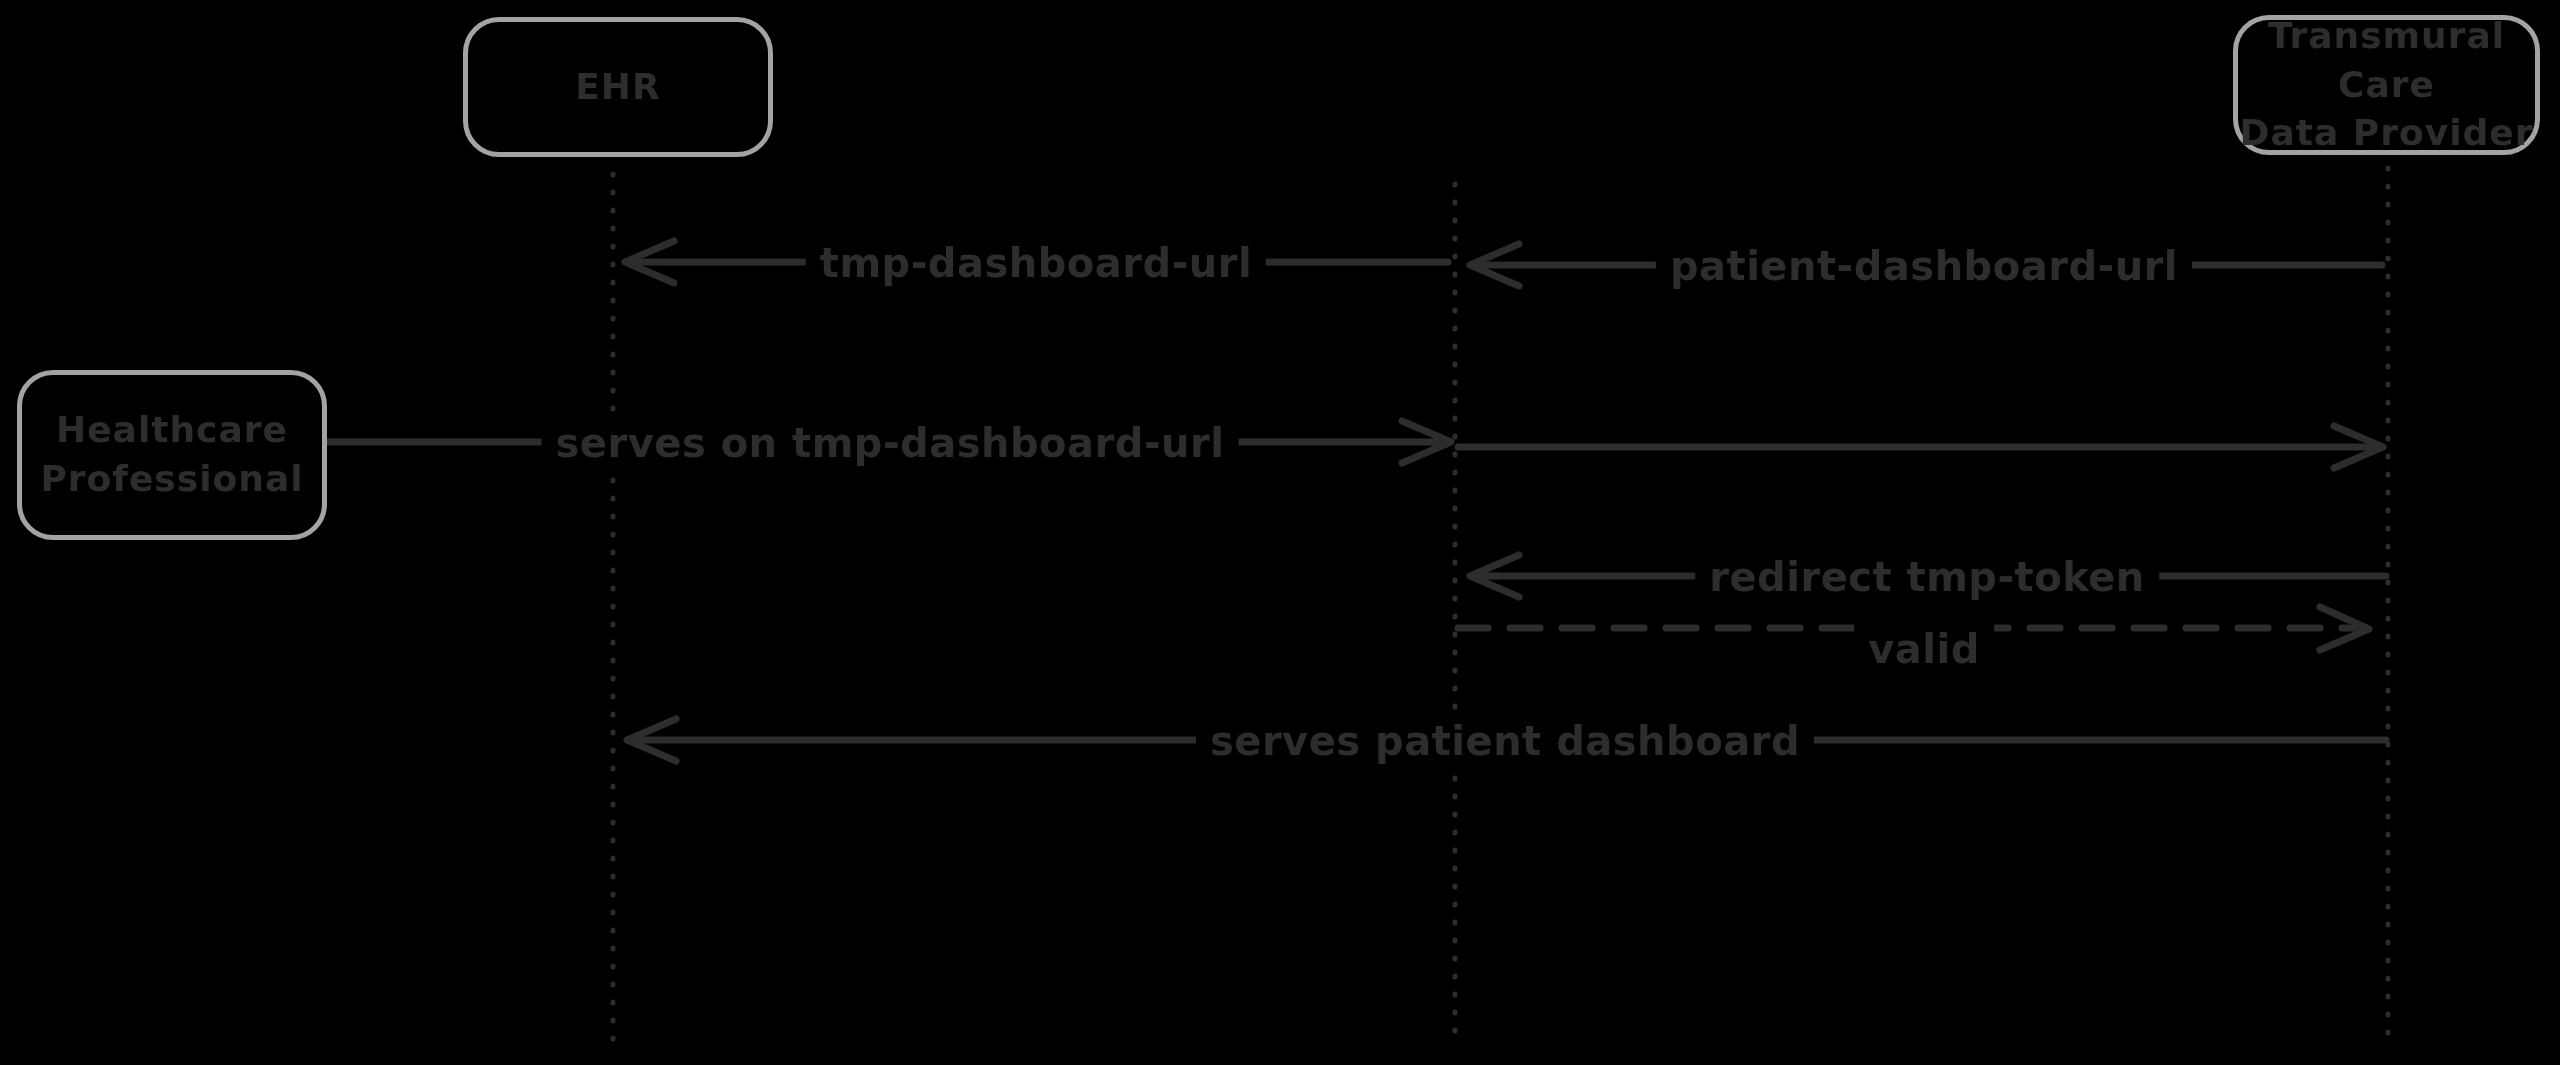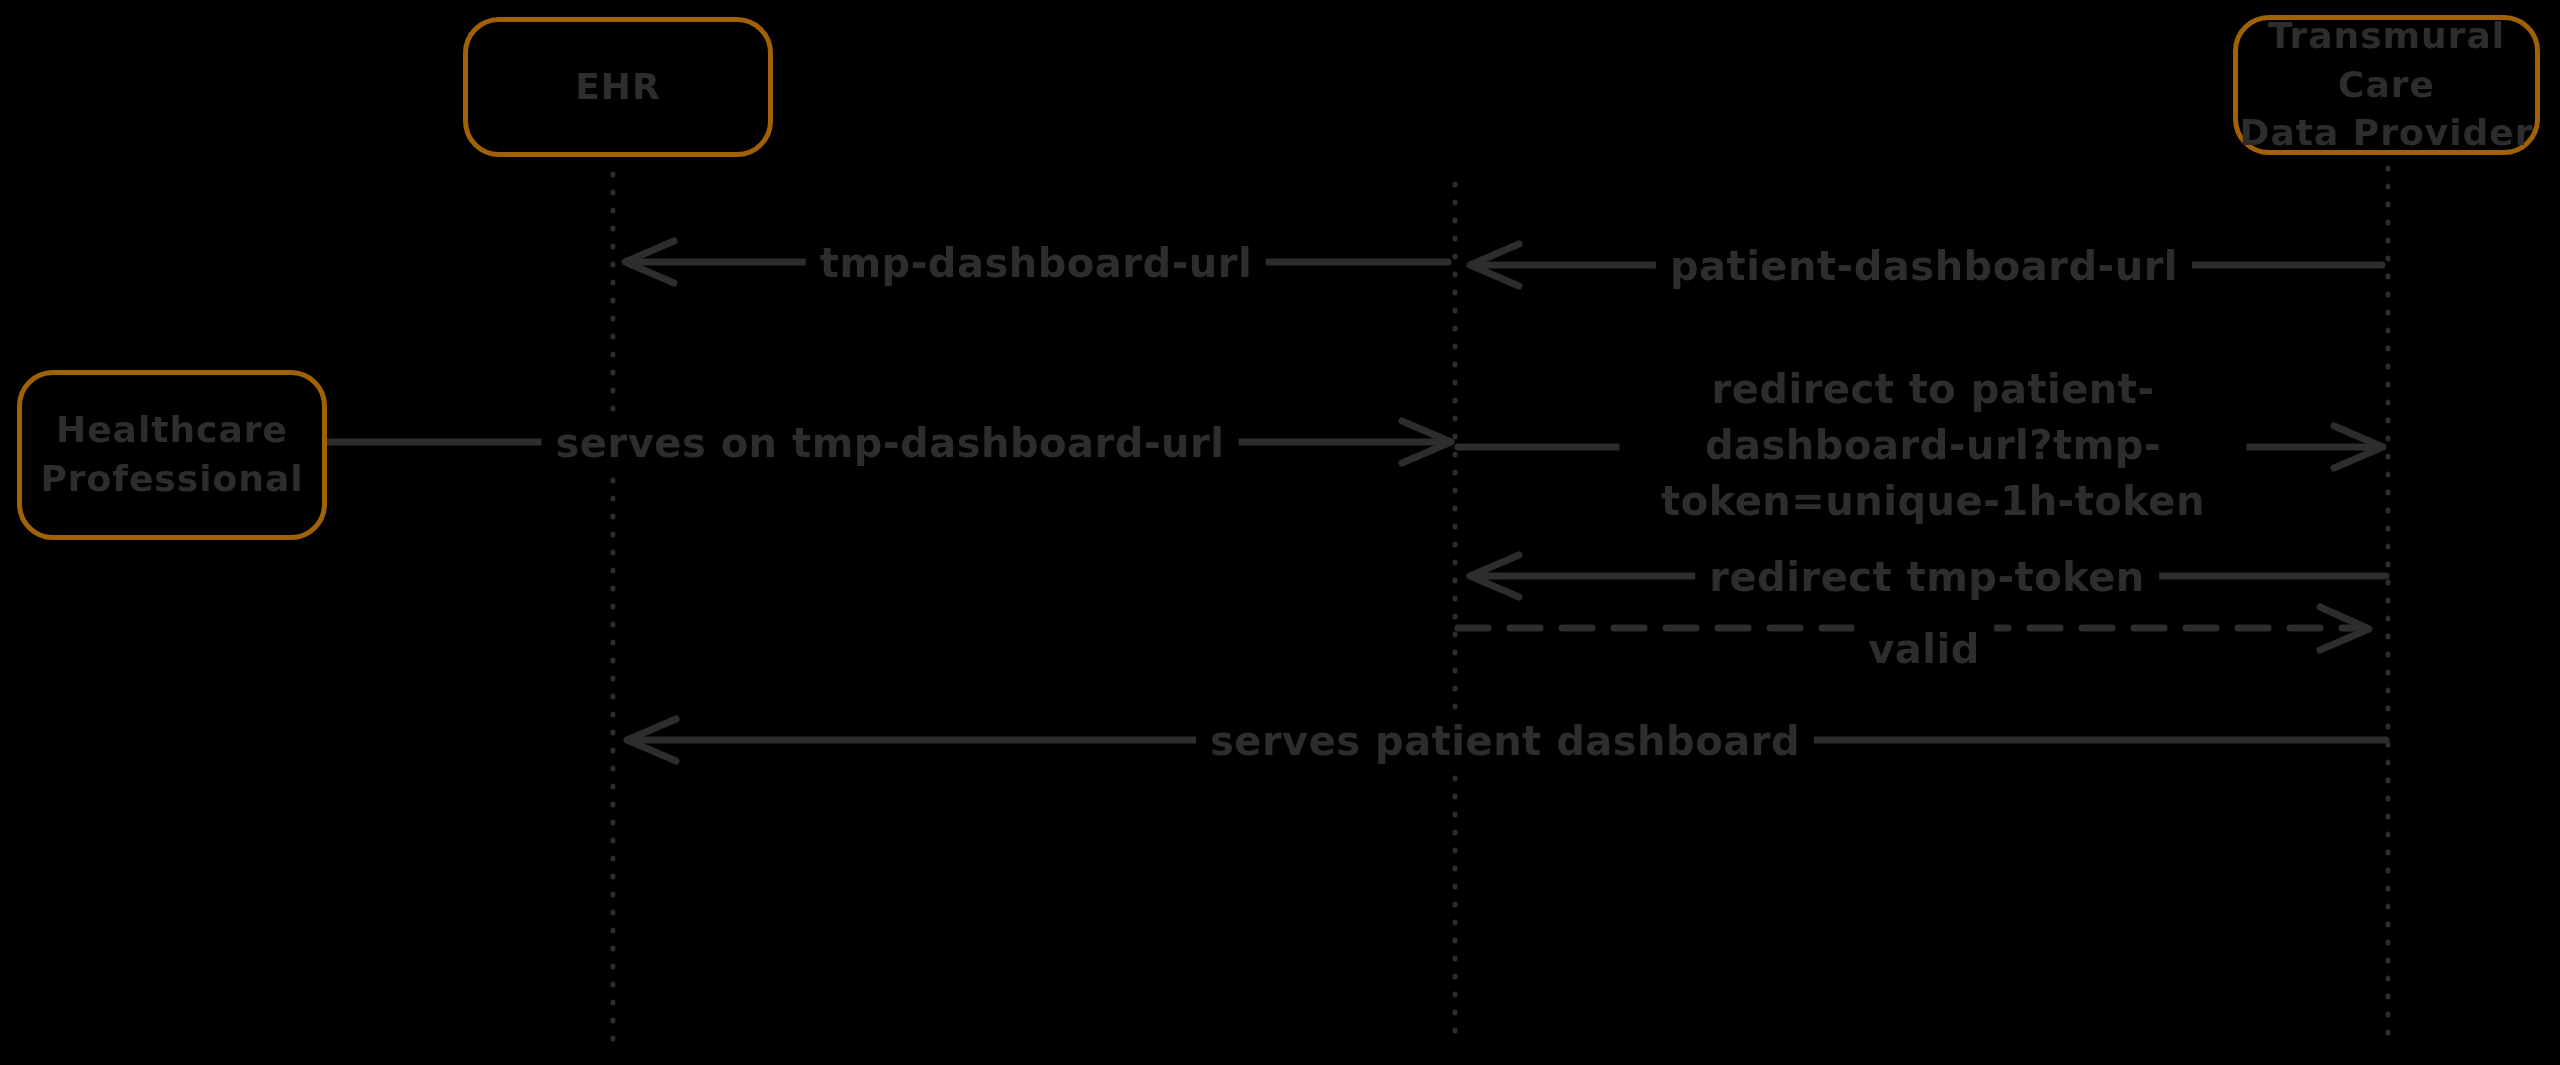--- a/index.html
+++ b/index.html
@@ -41,21 +41,21 @@
   .arrowhead {
     stroke: #2d2d2d;
     stroke-width: 7;
     stroke-linecap: round;
     stroke-linejoin: round;
     fill: none;
   }
   .actor {
     position: absolute;
     box-sizing: border-box;
-    border: 5px solid #a16207;
+    border: 5px solid #a3a3a3;
     border-radius: 36px;
     background: #000000;
     color: #2d2d2d;
     display: flex;
     align-items: center;
     justify-content: center;
     text-align: center;
     font-size: 36px;
     font-weight: 600;
     letter-spacing: 1px;
@@ -137,22 +137,20 @@
     <span>Healthcare
 Professional</span>
   </div>
 
   <div class="msg-label" style="left:1036px; top:263px;">tmp-dashboard-url</div>
 
   <div class="msg-label" style="left:1924px; top:266px;">patient-dashboard-url</div>
 
   <div class="msg-label" style="left:890px; top:443px;">serves on tmp-dashboard-url</div>
 
-  <div class="msg-label" style="left:1933px; top:445px;">redirect to patient-dashboard-url?tmp-
-token=unique-1h-token</div>
 
   <div class="msg-label" style="left:1927px; top:577px;">redirect tmp-token</div>
 
   <div class="msg-label" style="left:1924px; top:629px;margin-top:20px;">valid</div>
 
   <div class="msg-label" style="left:1505px; top:741px;">serves patient dashboard</div>
 
 </div>
 
 </body></html>

